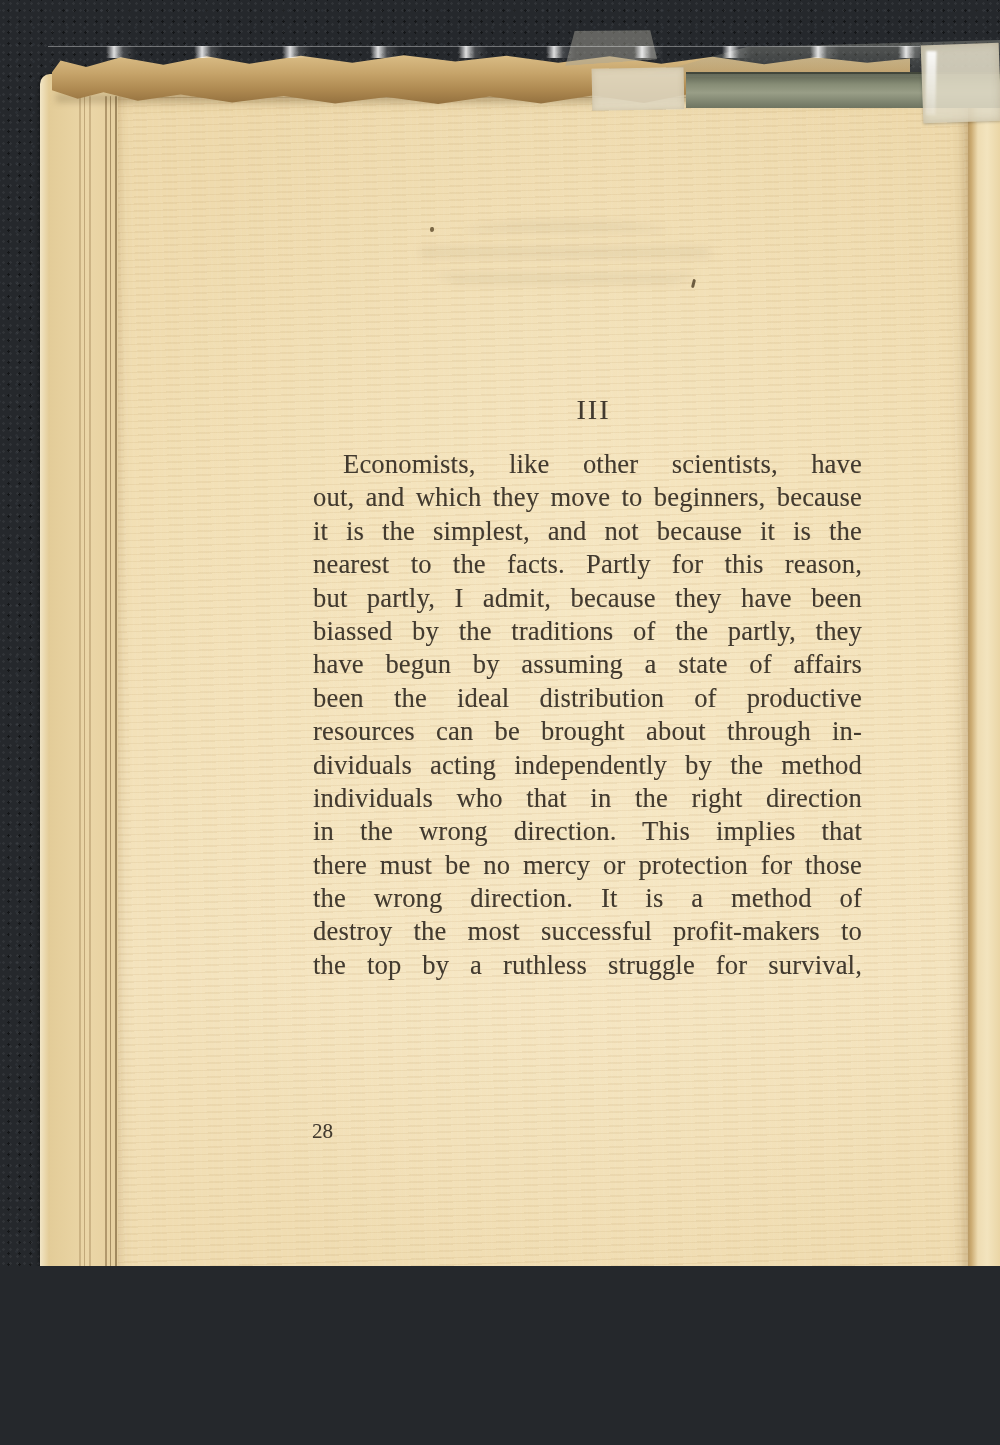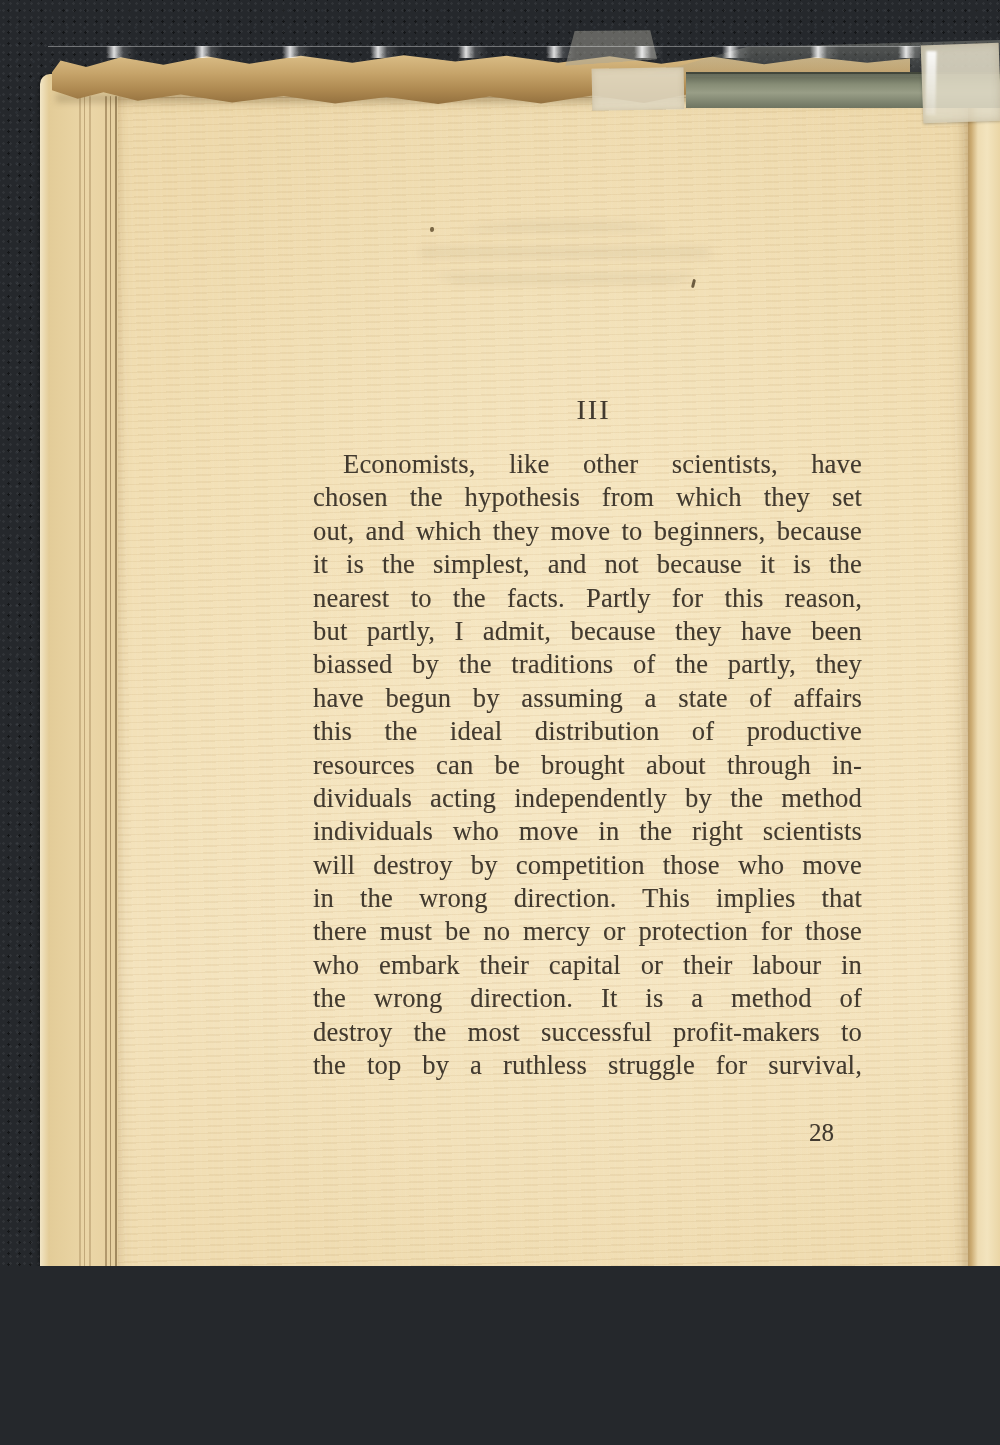--- a/index.html
+++ b/index.html
@@ -169,22 +169,22 @@
     letter-spacing:2px;transform:translateX(6px);
   }
   .lines{margin-top:20px;}
   .line{
     font-size:26.5px;line-height:33.4px;height:33.4px;
     text-align:justify;text-align-last:justify;text-justify:inter-word;
     white-space:nowrap;letter-spacing:0.2px;
   }
   .line.indent{text-indent:30px;}
   .page-number{
-    left:295px;top:1119px;width:549px;
-    font-size:25px;text-align:right;color:#423a2f;
+    left:322px;top:1119px;width:549px;
+    font-size:21px;text-align:left;color:#423a2f;
     transform:translateX(-10px);
     text-shadow:0.3px 0.4px 0.5px rgba(66,58,47,0.30);
   }
 </style>
 </head>
 <body>
 
 <div id="screen">
 
   <div class="abs page-stack"></div>
@@ -218,35 +218,32 @@
 
   <div class="abs ghost-smudge"></div>
   <div class="abs speck1"></div>
   <div class="abs speck2"></div>
   <div class="abs speck3"></div>
 
   <div class="abs text-block">
     <div class="section-heading">III</div>
     <div class="lines">
       <div class="line indent">Economists, like other scientists, have</div>
-      <div class="line">chosen the hypothesis from which they set</div>
       <div class="line">out, and which they move to beginners, because</div>
       <div class="line">it is the simplest, and not because it is the</div>
       <div class="line">nearest to the facts. Partly for this reason,</div>
       <div class="line">but partly, I admit, because they have been</div>
       <div class="line">biassed by the traditions of the partly, they</div>
       <div class="line">have begun by assuming a state of affairs</div>
-      <div class="line">this the ideal distribution of productive</div>
+      <div class="line">been the ideal distribution of productive</div>
       <div class="line">resources can be brought about through in-</div>
       <div class="line">dividuals acting independently by the method</div>
-      <div class="line">individuals who move in the right scientists</div>
-      <div class="line">will destroy by competition those who move</div>
+      <div class="line">individuals who that in the right direction</div>
       <div class="line">in the wrong direction. This implies that</div>
       <div class="line">there must be no mercy or protection for those</div>
-      <div class="line">who embark their capital or their labour in</div>
       <div class="line">the wrong direction. It is a method of</div>
       <div class="line">destroy the most successful profit-makers to</div>
       <div class="line">the top by a ruthless struggle for survival,</div>
     </div>
   </div>
 
   <div class="abs page-number">28</div>
 
 </div>
 

